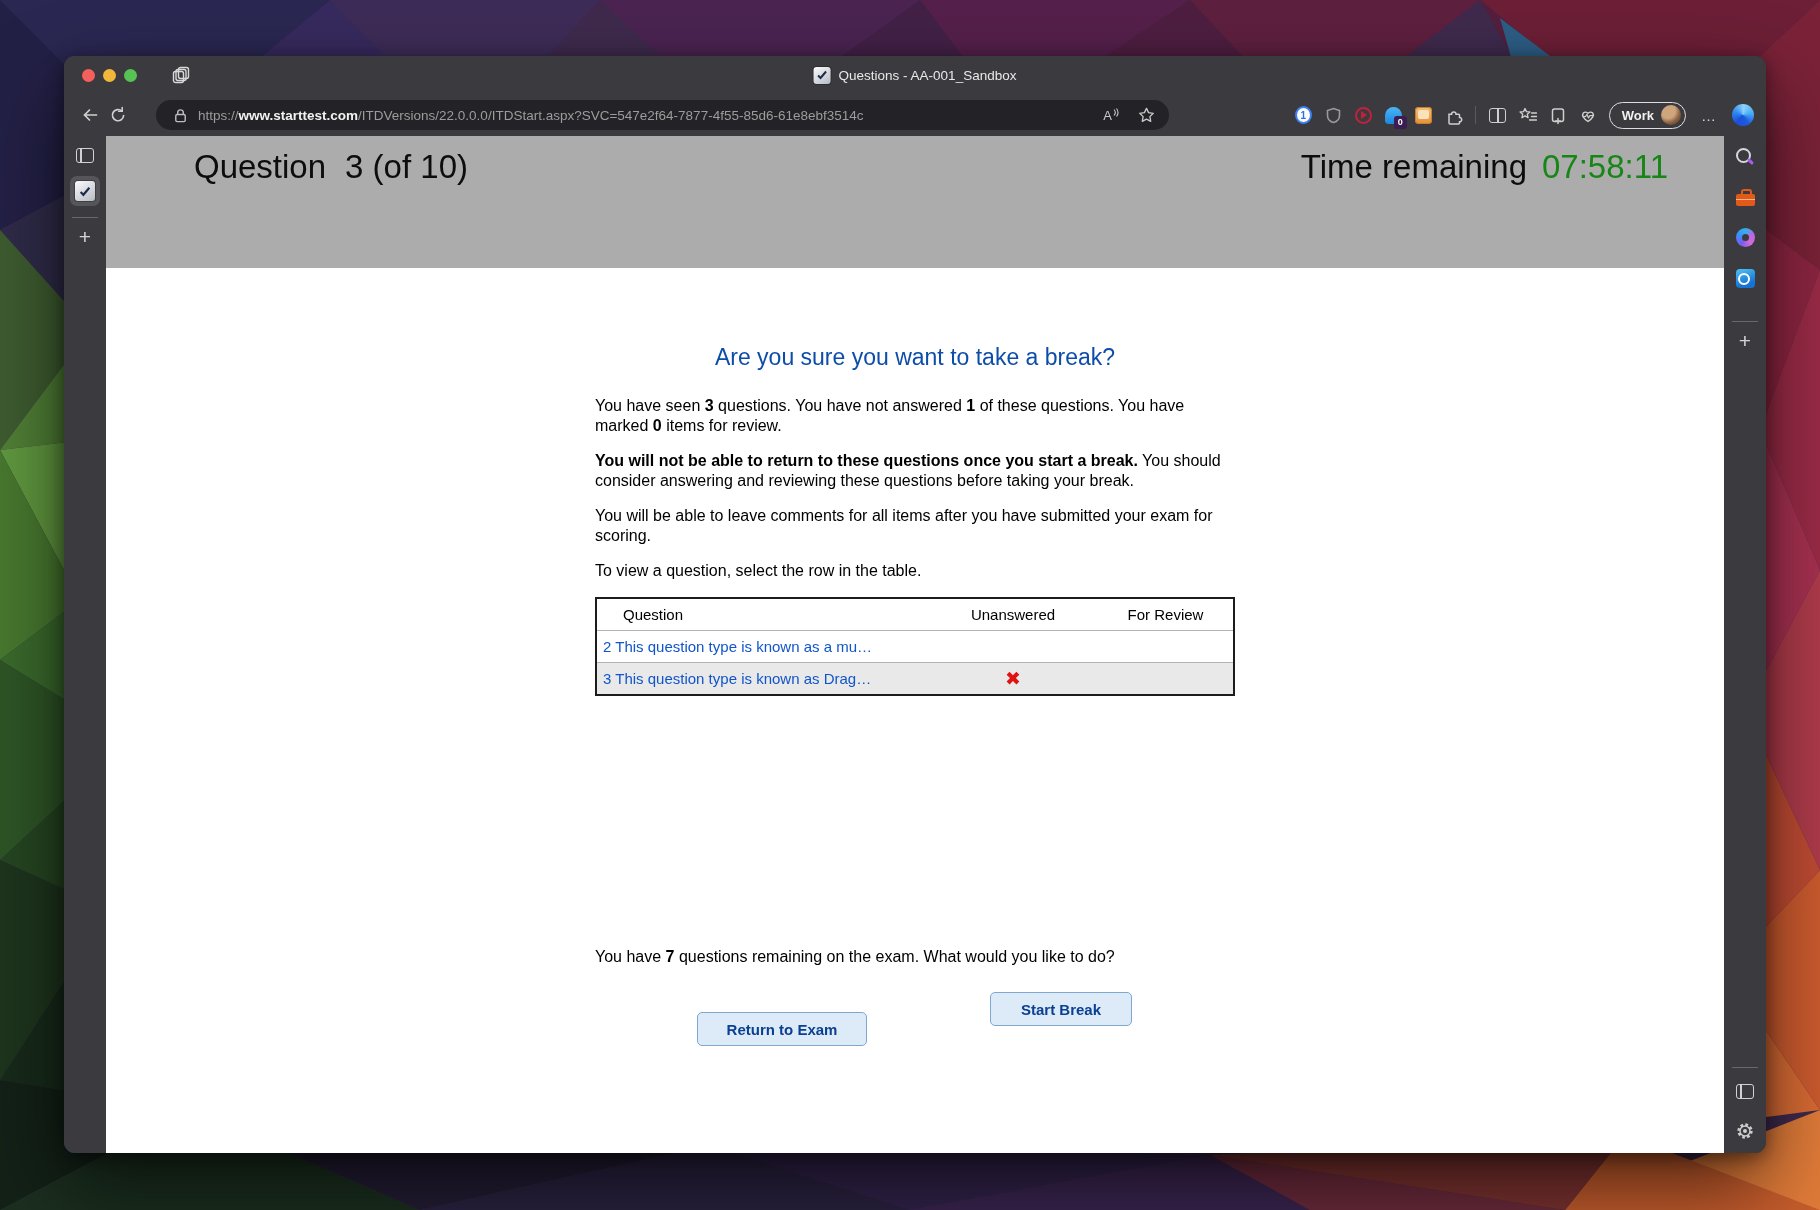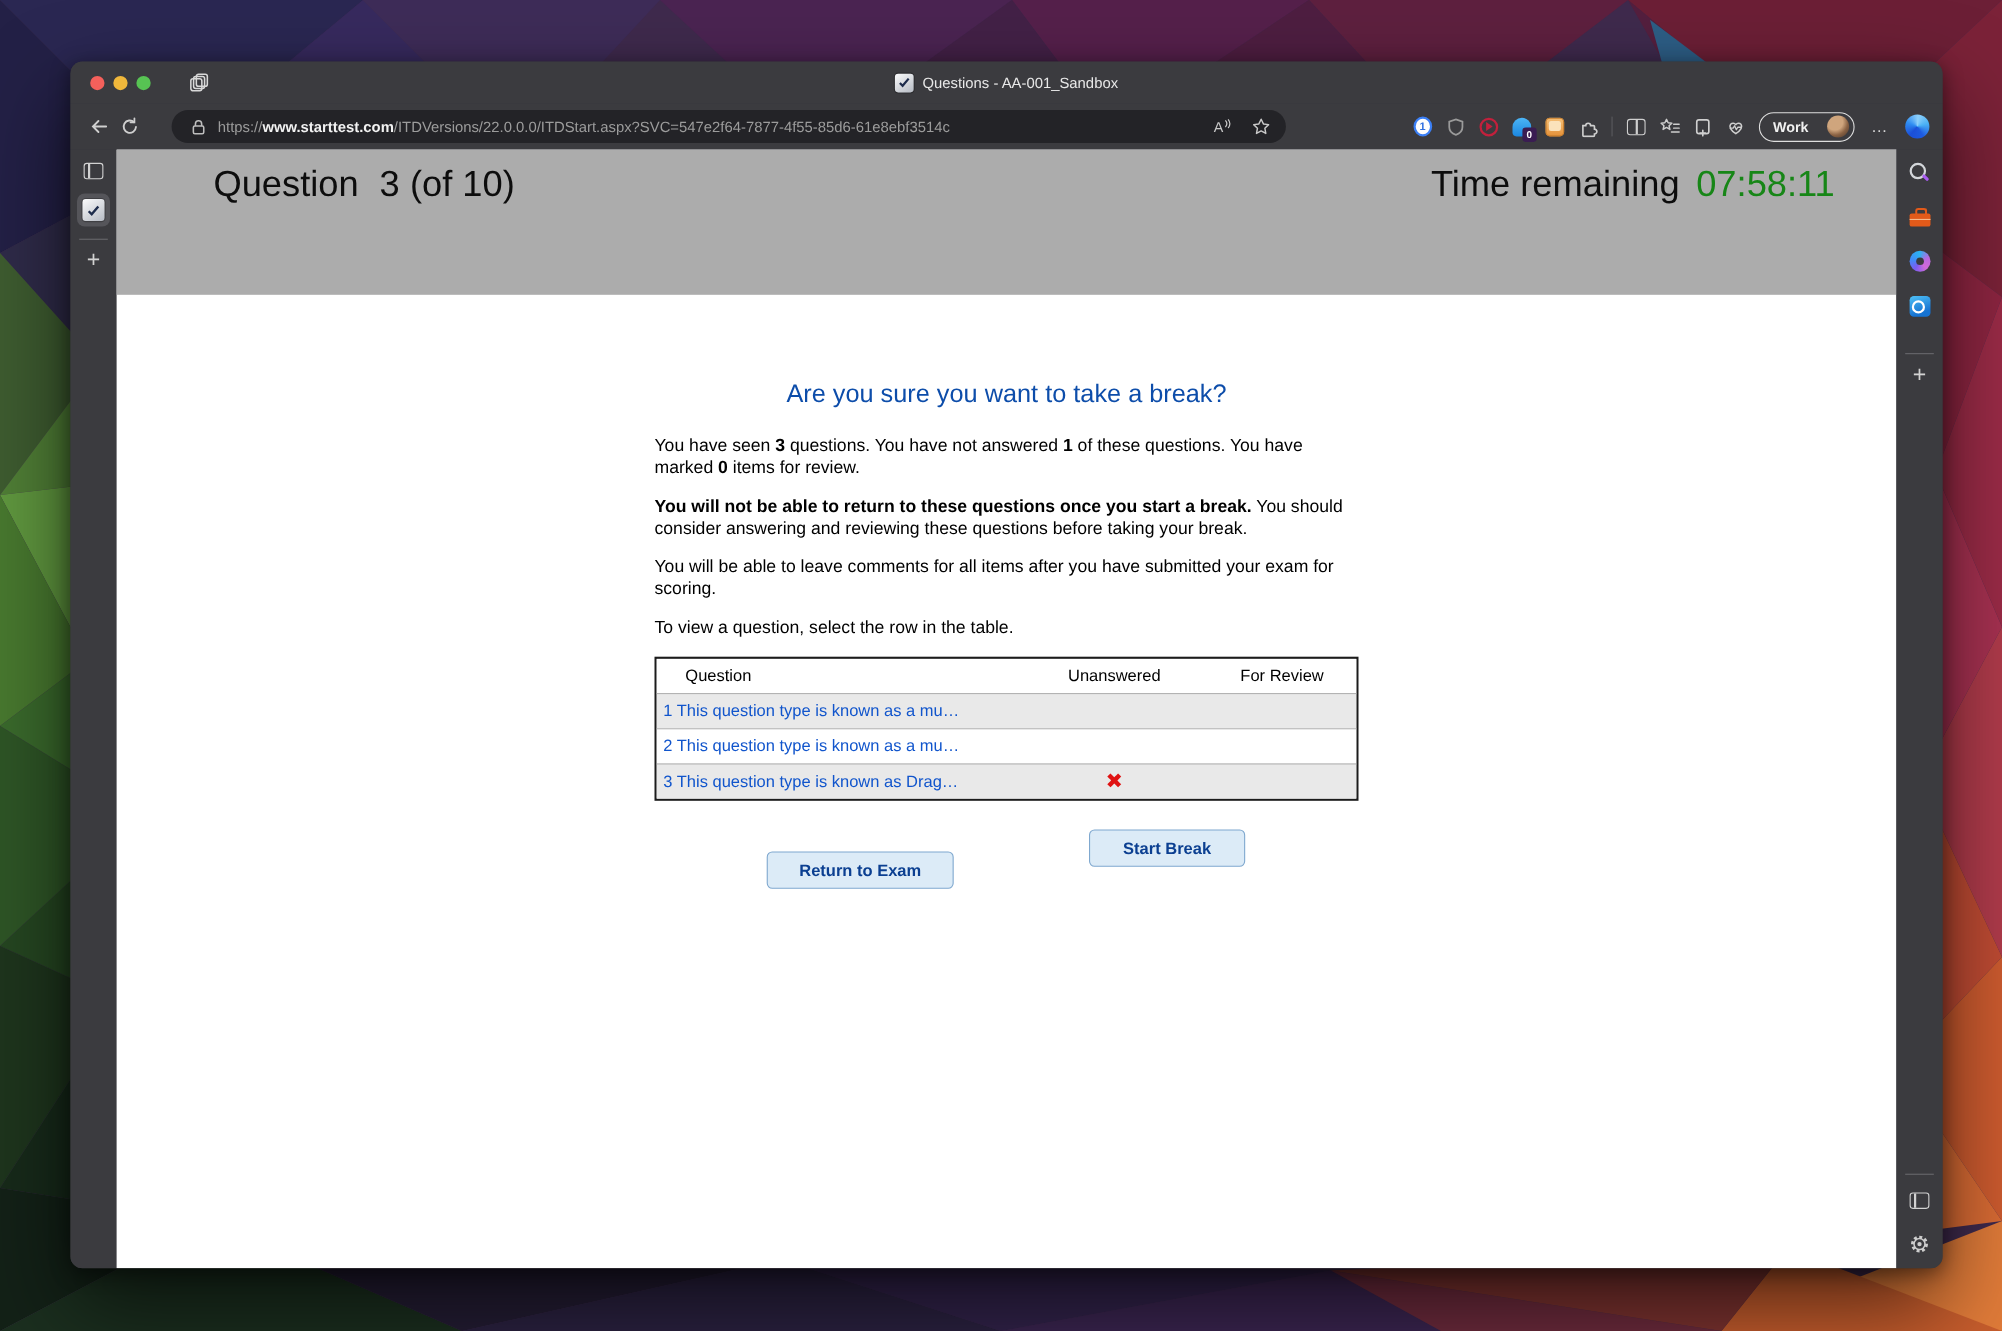--- a/index.html
+++ b/index.html
@@ -45,21 +45,21 @@
   .iplay{border-radius:50%;border:2px solid #c2203c;width:13px;height:13px;display:flex;align-items:center;justify-content:center;}
   .iplay i{display:block;width:0;height:0;border-left:6px solid #c2203c;border-top:4px solid transparent;border-bottom:4px solid transparent;margin-left:2px;}
   .ichat{border-radius:50% 50% 50% 22%;background:linear-gradient(180deg,#4cb5f6,#1b87e0);}
   .badge{position:absolute;right:-5px;bottom:-5px;background:#3a1d52;color:#fff;font-size:9px;font-weight:700;
     width:13px;height:13px;border-radius:3px;display:flex;align-items:center;justify-content:center;}
   .inotes{border-radius:4px;background:linear-gradient(180deg,#f6c178,#e49038);box-shadow:inset 0 0 0 1px #c87f2e;}
   .inotes i{position:absolute;left:3px;top:3px;right:3px;bottom:5px;background:#fbe2bb;border-radius:2px;display:block;}
   .vdiv{width:1px;height:18px;background:#5a5a5e;flex:0 0 auto;}
   .isplit{width:15px;height:13px;border:1.6px solid #cfcfcf;border-radius:3px;position:relative;}
   .isplit i{position:absolute;left:50%;top:0;bottom:0;width:1.6px;background:#cfcfcf;display:block;}
-  .pill{display:flex;align-items:center;gap:17px;border:1.5px solid #dedede;border-radius:15px;height:25px;
+  .pill{display:flex;align-items:center;gap:7px;border:1.5px solid #dedede;border-radius:15px;height:25px;
     padding:0 4px 0 12px;color:#f0f0f0;font-size:13px;font-weight:600;flex:0 0 auto;}
   .avatar{width:20px;height:20px;border-radius:50%;background:radial-gradient(circle at 35% 30%,#cfa57d 0 38%,#8a6243 62%,#42322a 100%);}
   .more{color:#d6d6d6;font-size:15px;letter-spacing:1px;padding:0 2px;}
   .copilot{width:22px;height:22px;border-radius:50%;flex:0 0 auto;
     background:conic-gradient(from 220deg,#1b4fd8,#2f8df2,#8ed0fa,#49b0f5,#1d5ae0,#1b4fd8);}
   
   .main{flex:1;display:flex;min-height:0;}
   .tabstrip,.sidebar{width:42px;background:#3b3b3f;flex:0 0 auto;display:flex;flex-direction:column;align-items:center;}
   .tabstrip{padding-top:12px;}
   .sidebar{padding:12px 0;}
@@ -315,37 +315,33 @@
         <p class="bp">You will be able to leave comments for all items after you have submitted your exam for scoring.</p>
 
         <p class="bp">To view a question, select the row in the table.</p>
 
         <div class="qtable">
           <div class="trow thead">
             <span class="c1">Question</span>
             <span class="c2">Unanswered</span>
             <span class="c3">For Review</span>
           </div>
-          <div class="trow r odd">
-            <span class="c1">1 This question type is known as a mu…</span>
-            <span class="c2"></span>
-            <span class="c3"></span>
-          </div>
           <div class="trow r">
             <span class="c1">2 This question type is known as a mu…</span>
             <span class="c2"></span>
             <span class="c3"></span>
           </div>
           <div class="trow r odd">
             <span class="c1">3 This question type is known as Drag…</span>
             <span class="c2"><span class="xmark">✖</span></span>
             <span class="c3"></span>
           </div>
         </div>
 
+        <p class="footerq"><span>You have </span><b>7</b><span> questions remaining on the exam. What would you like to do?</span></p>
 
         <div class="btnrow">
           <button class="btn return">Return to Exam</button>
           <button class="btn start">Start Break</button>
         </div>
       </div>
     </div>
 
     <div class="sidebar">
       <span class="sbicon">

